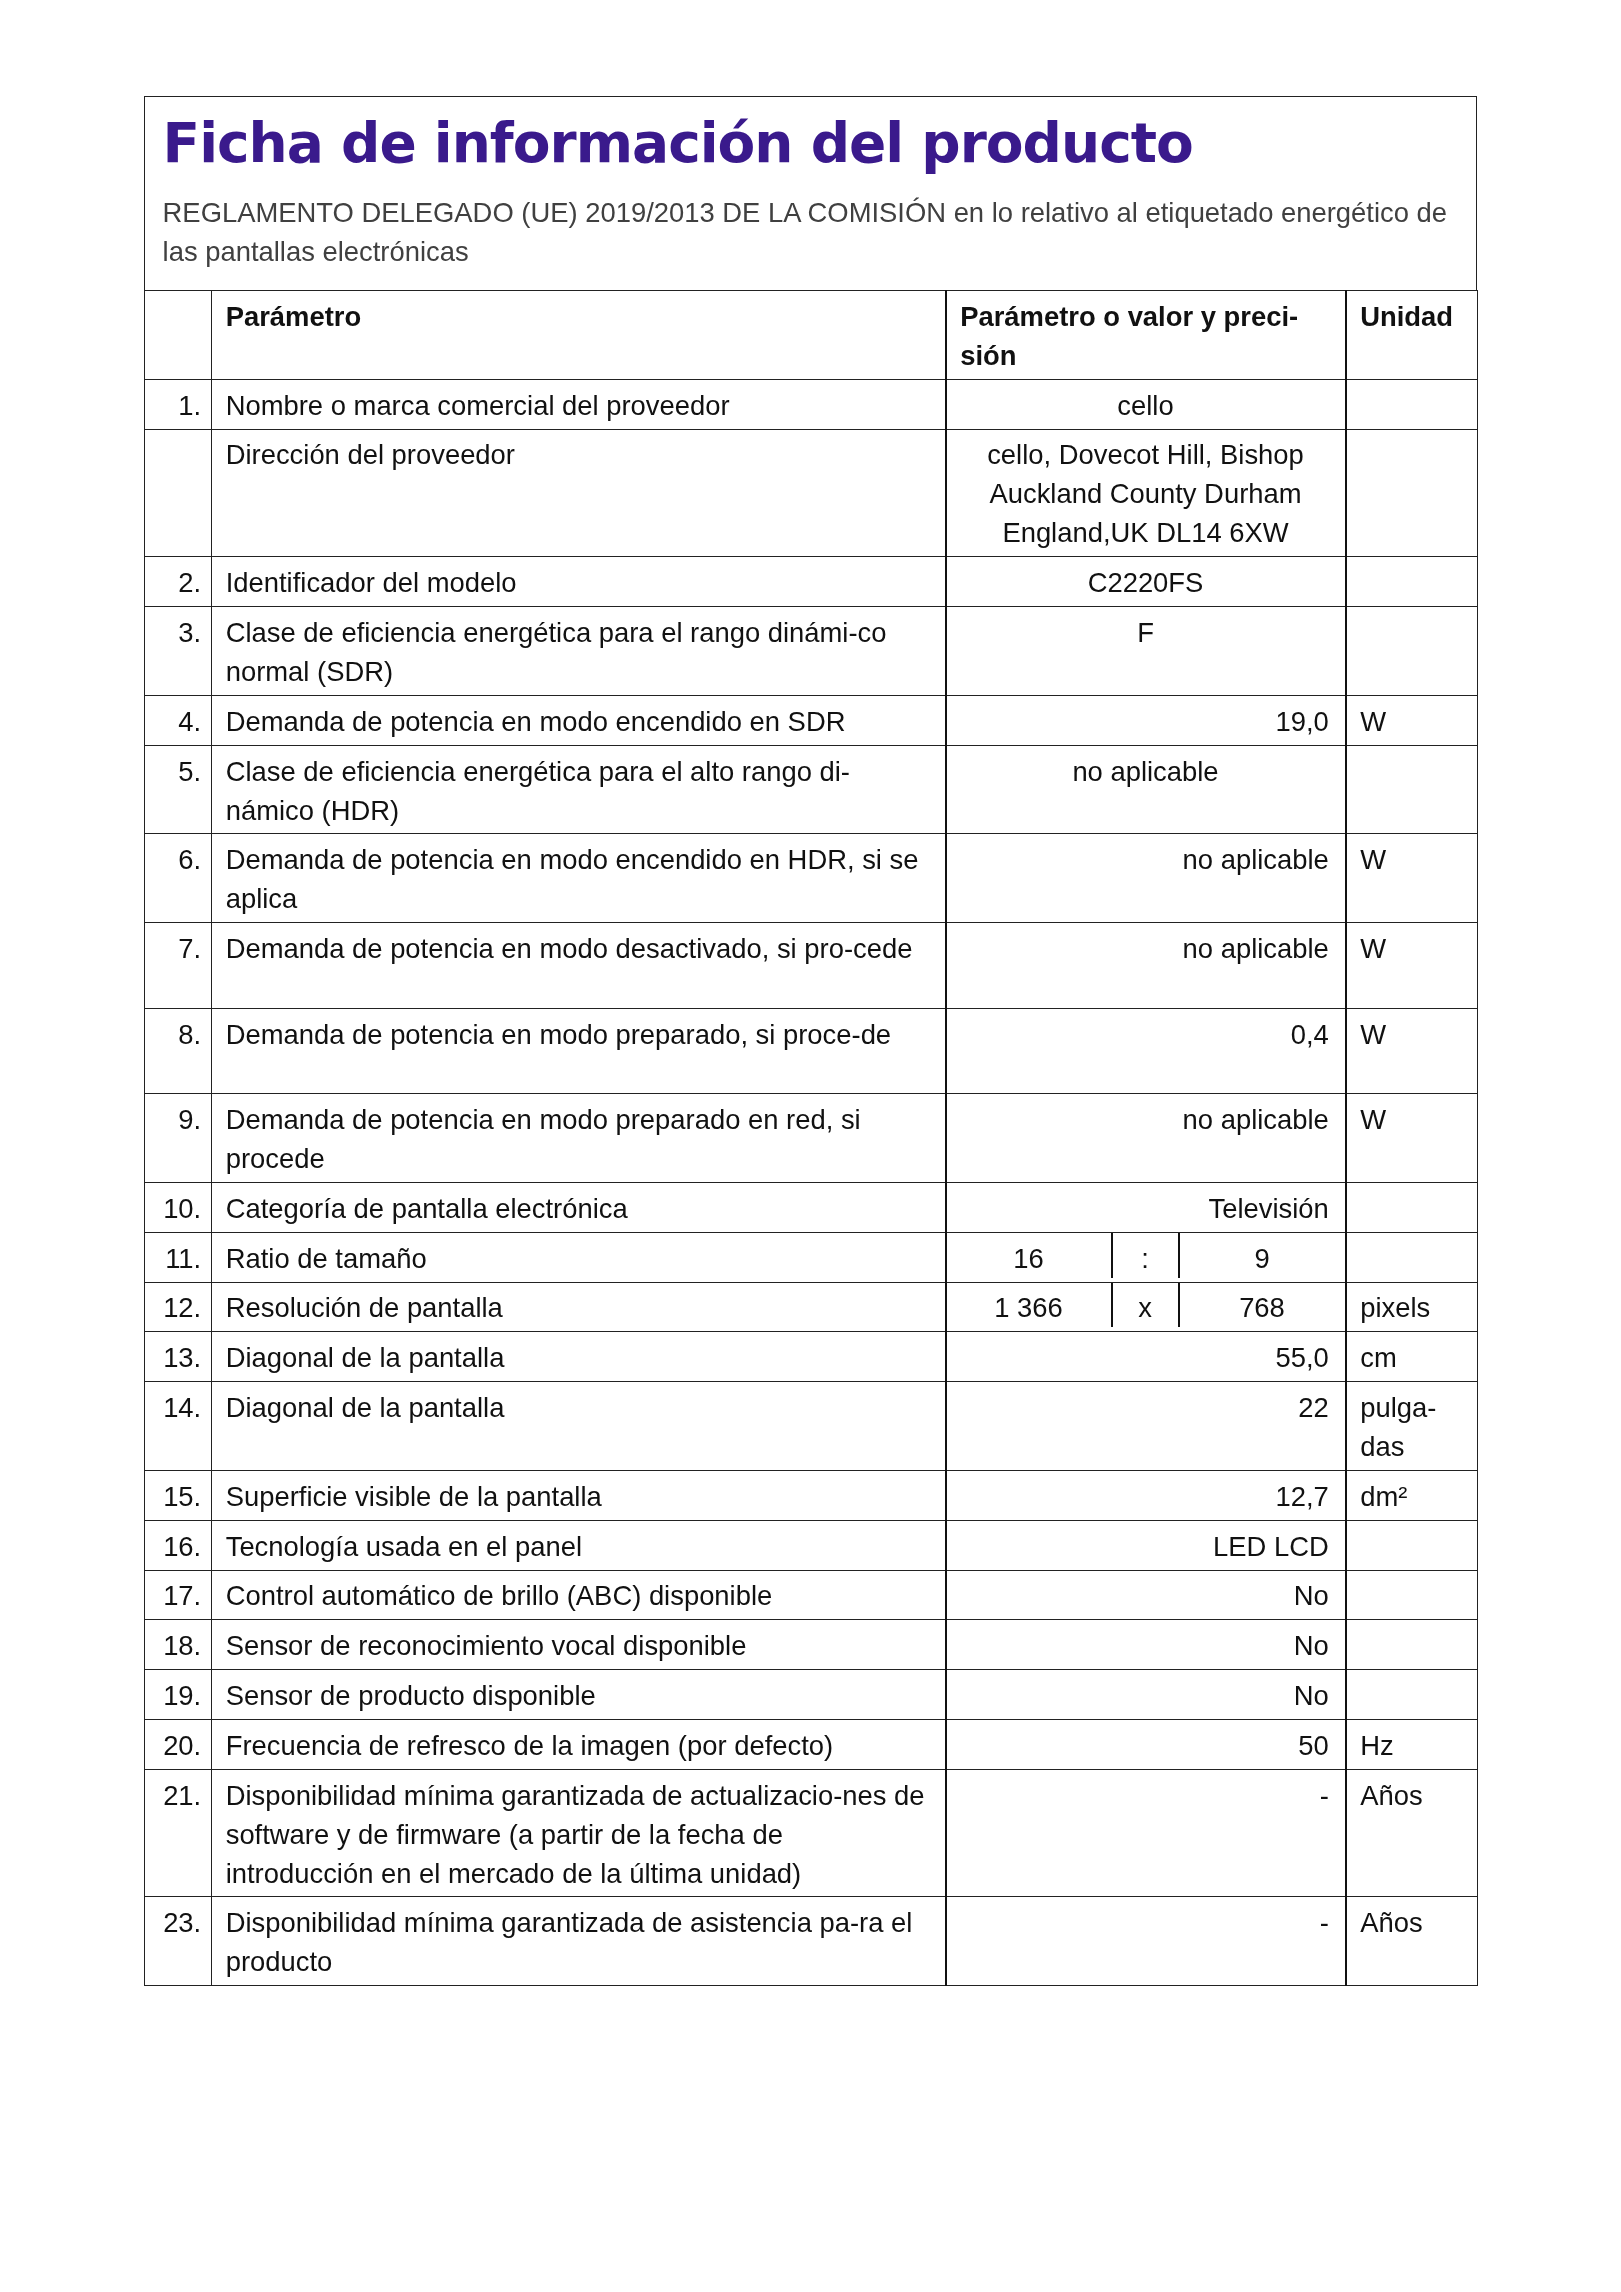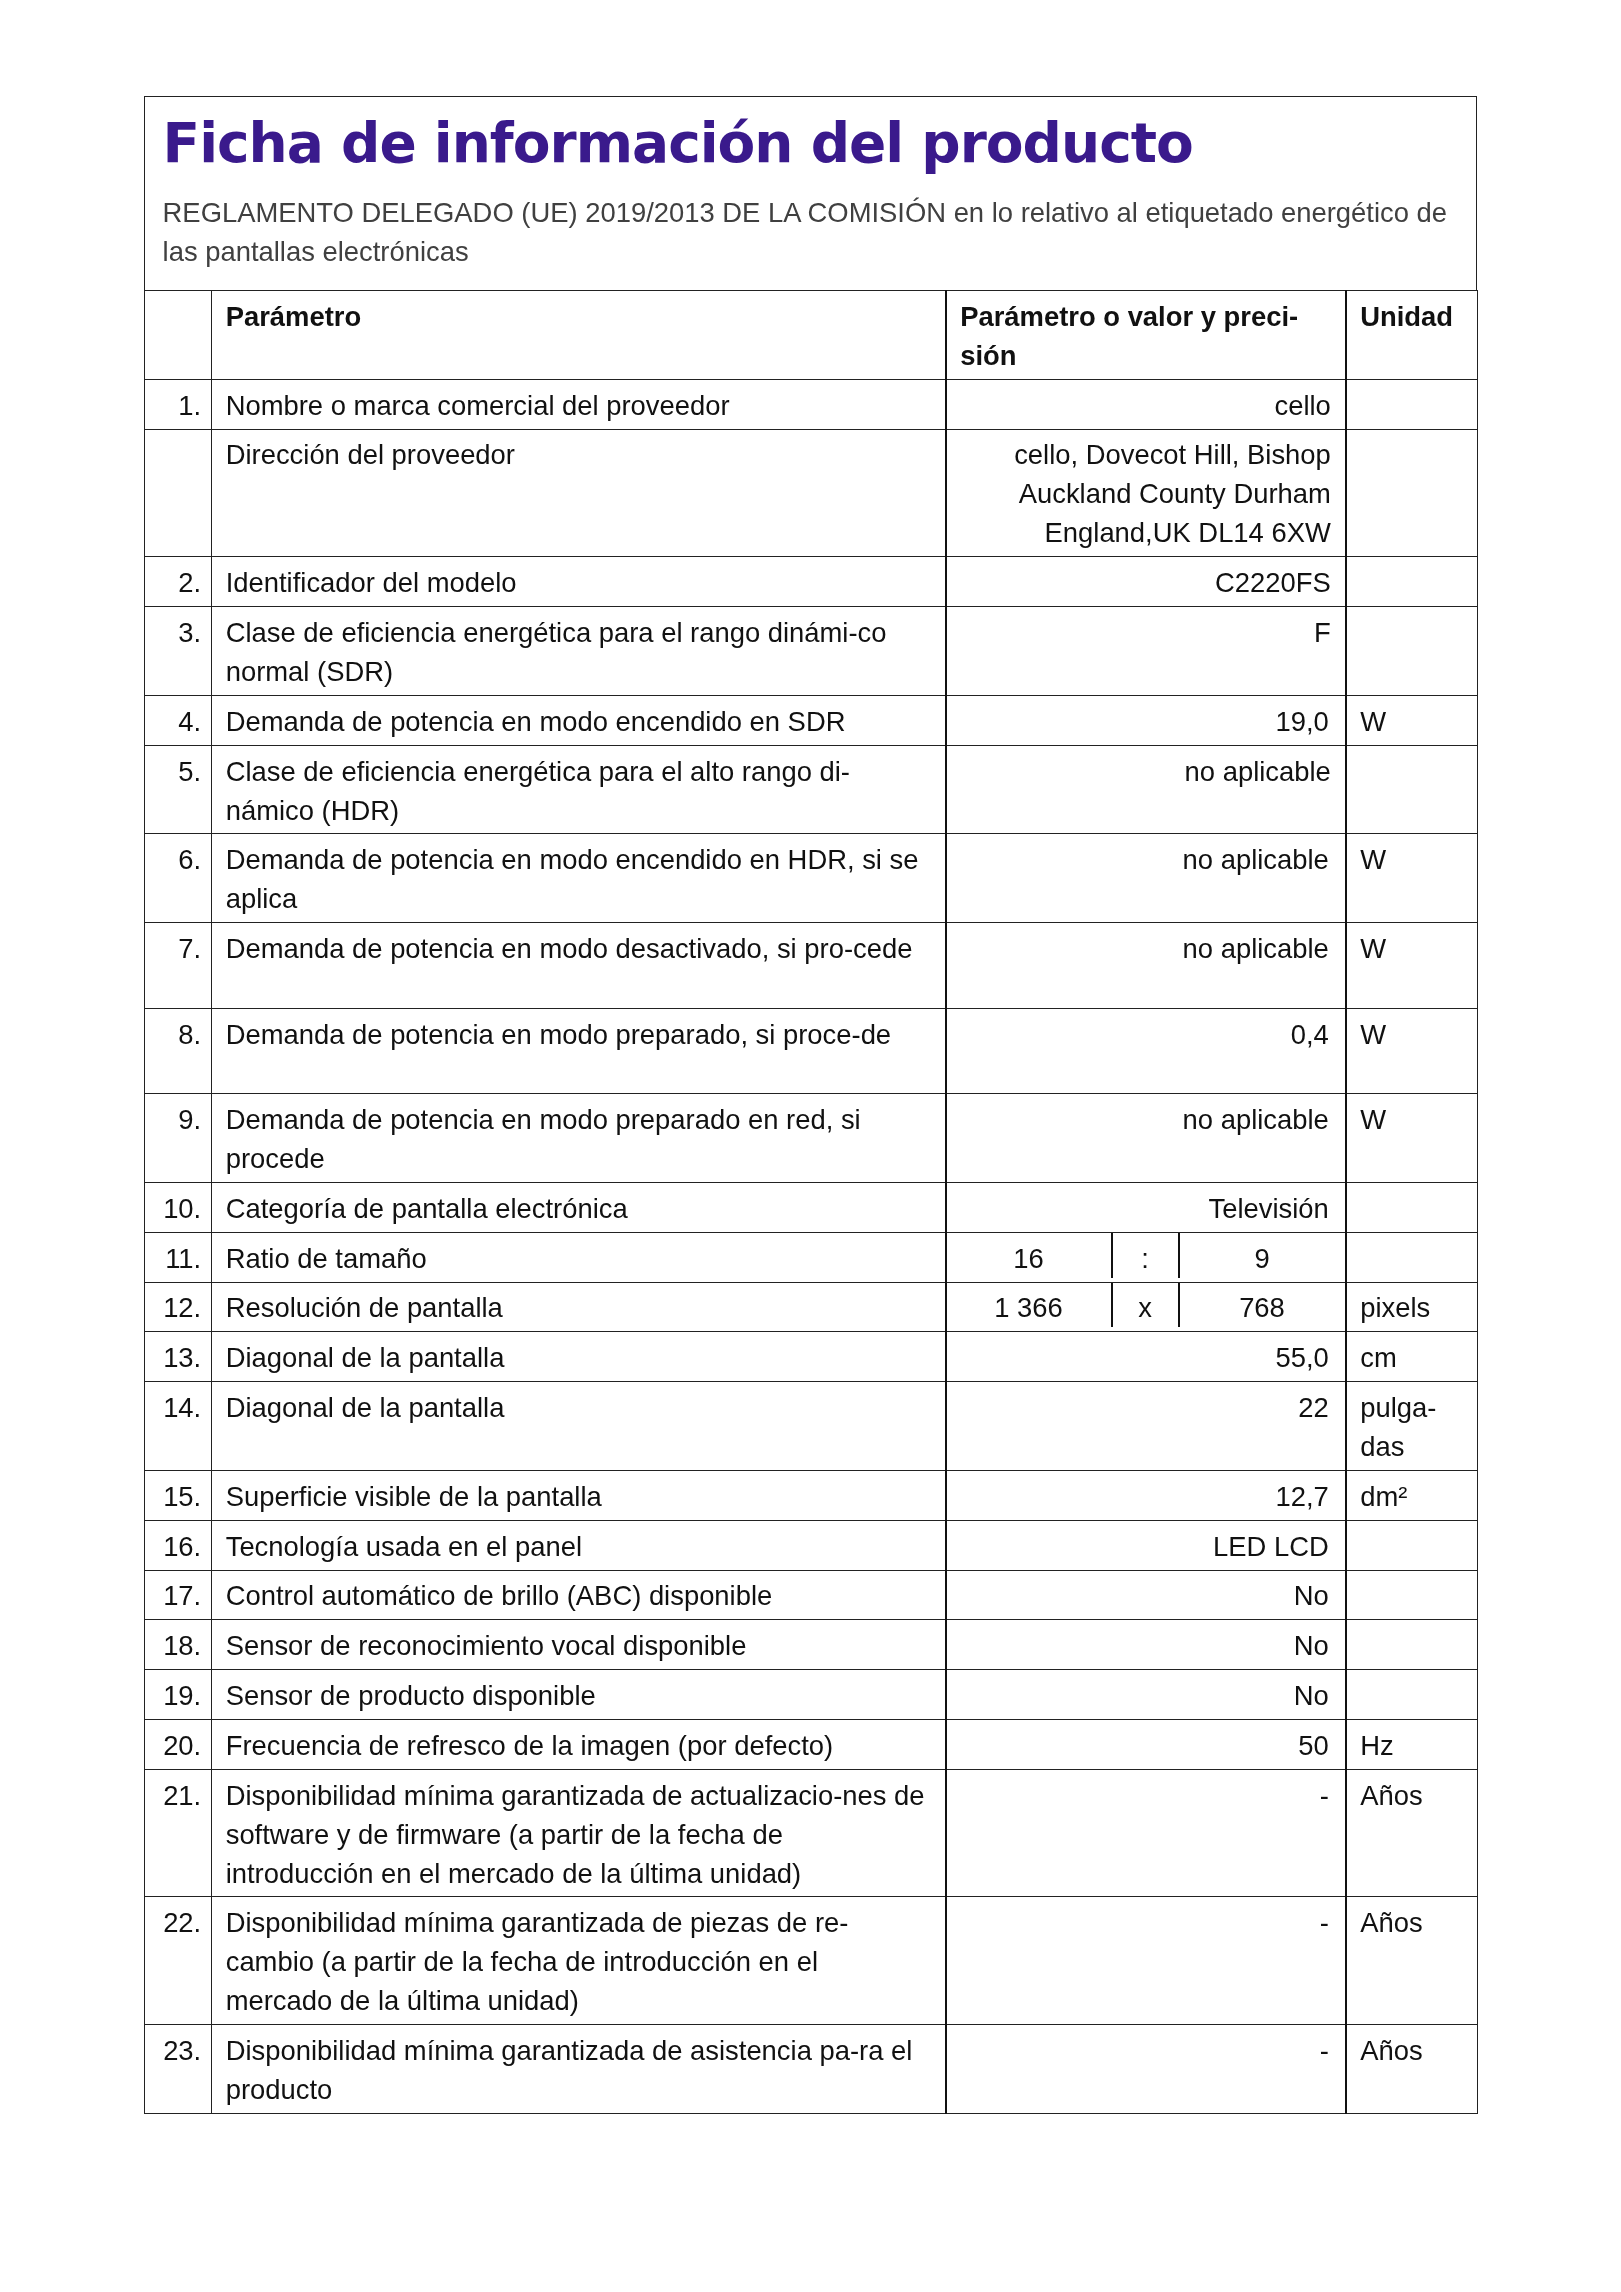--- a/index.html
+++ b/index.html
@@ -9,21 +9,21 @@
   .title-box { border: 1.5px solid #222; border-bottom: none; padding: 3.9px 17.6px 13.7px 17.6px; box-sizing: border-box; height: 194px; }
   .title { font-family: "DejaVu Sans", sans-serif; font-weight: bold; color: #3a1a8c;
            font-size: 55px; letter-spacing: -1px; margin: 5.9px 0 0 0; line-height: 73px; }
   .subtitle { font-size: 27.4px; line-height: 39px; margin-top: 13.7px; color: #404040; }
   table { border-collapse: collapse; width: 1333px; table-layout: fixed; font-size: 27.4px; }
   td, th { border: 1.5px solid #222; vertical-align: top; padding: 5.9px 13.7px 3.9px 13.7px; line-height: 39px;
            box-sizing: border-box; font-weight: normal; text-align: left; }
   th { font-weight: bold; }
   td.num { text-align: right; padding-right: 9.8px; padding-left: 3.9px; }
   td.val { text-align: right; padding-right: 15.7px; }
-  td.val-left { text-align: right; }
+  td.val-left { text-align: center; }
   td.c3 { border-left: 2.9px solid #111; }
   td.c4, th.c4 { border-left: 2.9px solid #111; }
   th.c3 { border-left: 2.9px solid #111; }
   td.splitcell { padding: 0; position: relative; }
   .splitrow { display: flex; height: 100%; }
   .splitrow > div { text-align: center; padding-top: 5.9px; line-height: 39px; box-sizing: border-box; }
   .splitrow .a { width: 166px; border-right: 2.9px solid #111; }
   .splitrow .b { width: 67px; border-right: 2.9px solid #111; }
   .splitrow .c { flex: 1; }
 </style>
@@ -189,26 +189,20 @@
           <td>Frecuencia de refresco de la imagen (por defecto)</td>
           <td class="c3 val">50</td>
           <td class="c4">Hz</td>
         </tr>
         <tr style="height: 126px;">
           <td class="num">21.</td>
           <td>Disponibilidad mínima garantizada de actualizacio-nes de software y de firmware (a partir de la fecha de introducción en el mercado de la última unidad)</td>
           <td class="c3 val">-</td>
           <td class="c4">Años</td>
         </tr>
-        <tr style="height: 125px;">
-          <td class="num">22.</td>
-          <td>Disponibilidad mínima garantizada de piezas de re-cambio (a partir de la fecha de introducción en el mercado de la última unidad)</td>
-          <td class="c3 val">-</td>
-          <td class="c4">Años</td>
-        </tr>
         <tr style="height: 85px;">
           <td class="num">23.</td>
           <td>Disponibilidad mínima garantizada de asistencia pa-ra el producto</td>
           <td class="c3 val">-</td>
           <td class="c4">Años</td>
         </tr>
       </tbody>
   </table>
 </div>
 

